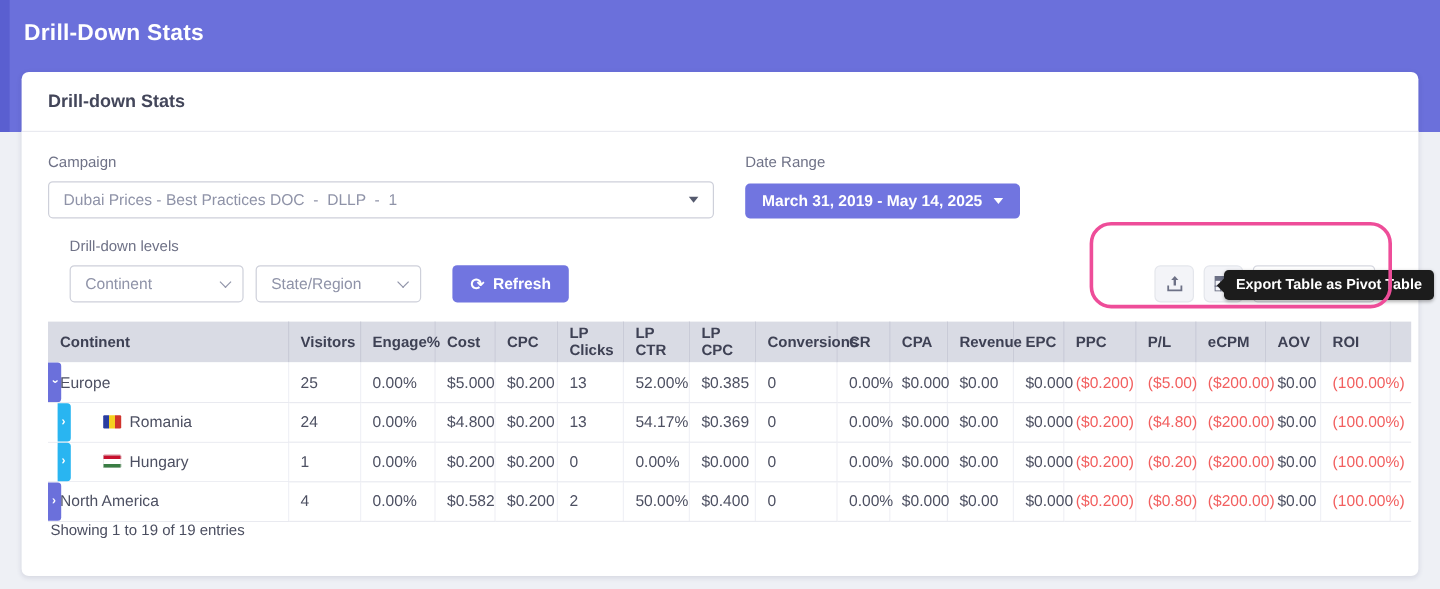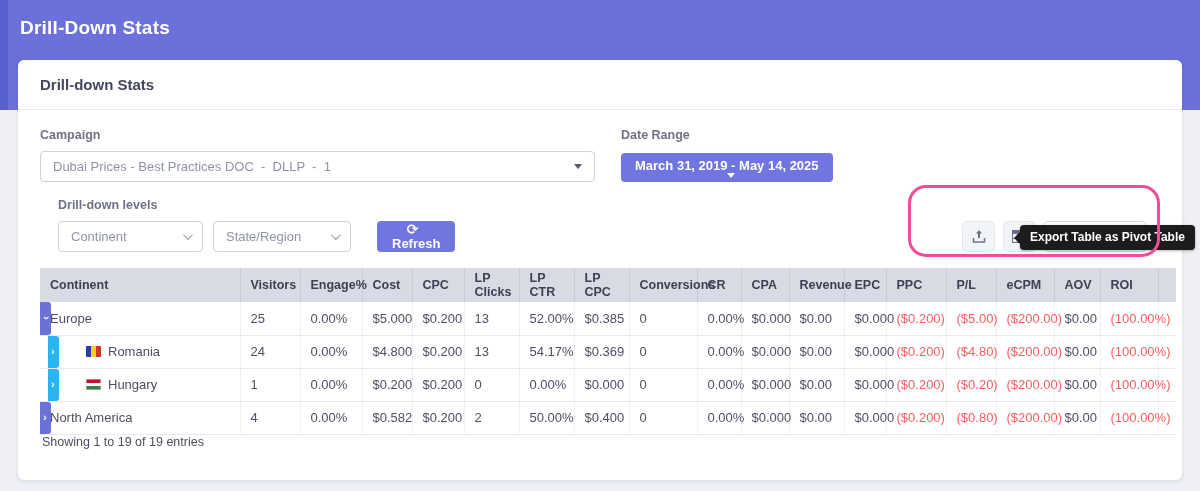--- a/index.html
+++ b/index.html
@@ -39,21 +39,21 @@
     box-shadow:0 1px 4px rgba(40,40,90,.12);
   }
   .card-head{
     height:50px;display:flex;align-items:center;
     padding:0 22px;border-bottom:1px solid #e9eaf0;
   }
   .card-title{font-size:15px;font-weight:bold;color:#43465a;}
   .card-body{padding:18px 22px 0;}
 
   .field-label{
-    font-size:12.5px;font-weight:bold;color:#6f7287;margin-bottom:9px;
+    font-size:12.5px;font-weight:normal;color:#6f7287;margin-bottom:9px;
   }
   .filters-row1{display:flex;align-items:flex-start;}
   .campaign-block{width:555px;}
   .daterange-block{margin-left:26px;}
 
   .select-box{
     height:31px;border:1px solid #ced0da;border-radius:4px;background:#fff;
     display:flex;align-items:center;padding:0 12px;
     font-size:13px;color:#8f93a8;cursor:pointer;position:relative;
   }
@@ -64,21 +64,20 @@
   }
   .chev-thin{
     width:7px;height:7px;border-right:1.6px solid #8f93a8;border-bottom:1.6px solid #8f93a8;
     transform:rotate(45deg) translateY(-2px);margin-left:10px;flex:none;
   }
   .btn{
     display:inline-flex;align-items:center;justify-content:center;
     background:var(--btn);color:#fff;border:none;border-radius:4px;
     font-size:13px;font-weight:bold;cursor:pointer;
     font-family:"Liberation Sans","DejaVu Sans",sans-serif;
-    flex-direction:column;
   }
   .daterange-btn{height:29px;padding:0 14px;margin-top:2px;}
   .daterange-btn .caret-solid{border-top-color:#fff;margin-left:9px;}
 
   .filters-row2{margin-top:16px;margin-left:18px;}
   .row2-line{display:flex;align-items:center;justify-content:space-between;}
   .level-selects{display:flex;align-items:center;}
   .level-selects .select-box{margin-right:10px;}
   .sel-continent{width:145px;}
   .sel-country{width:135px;}

